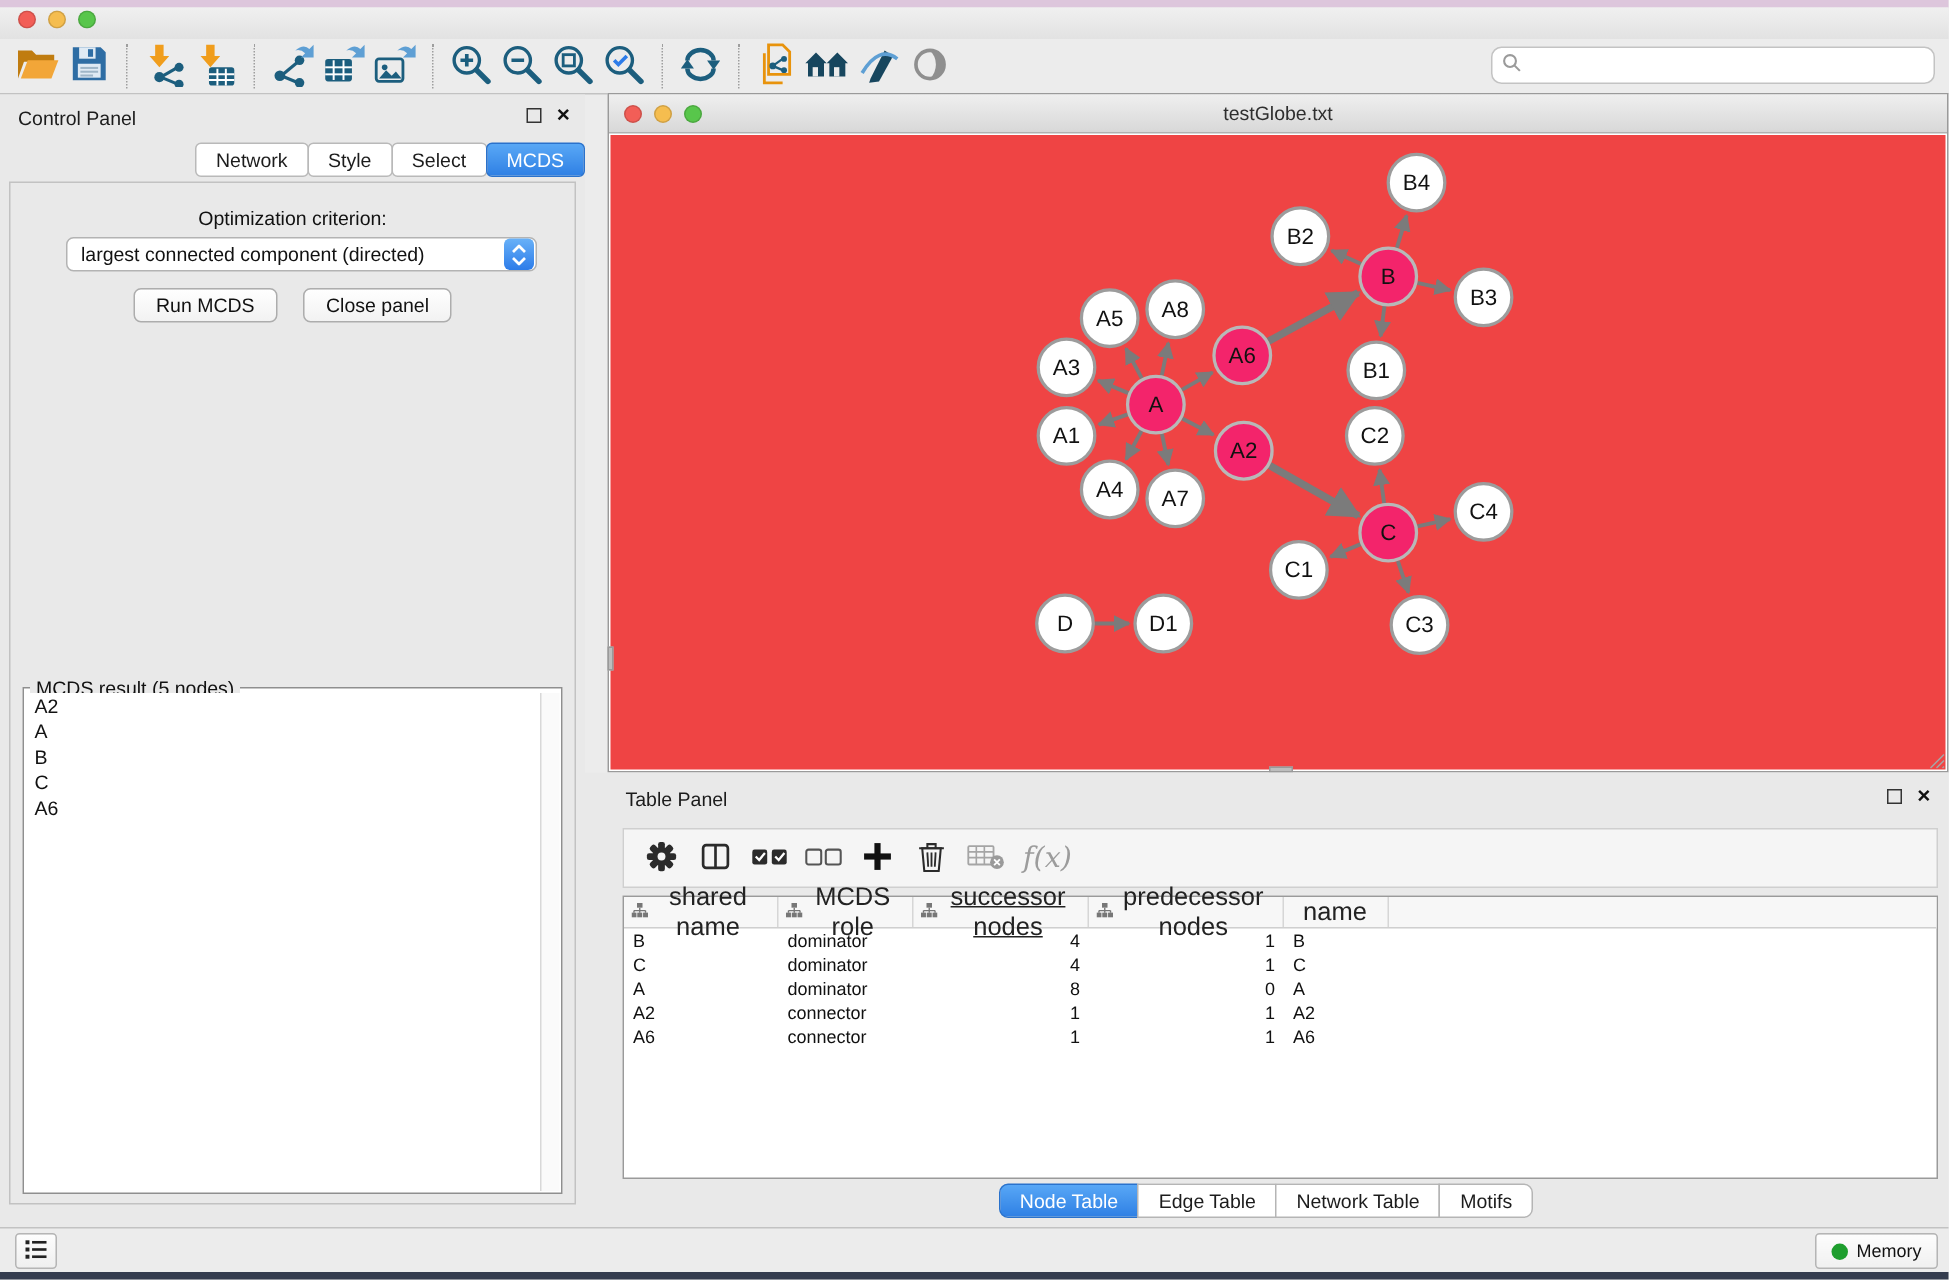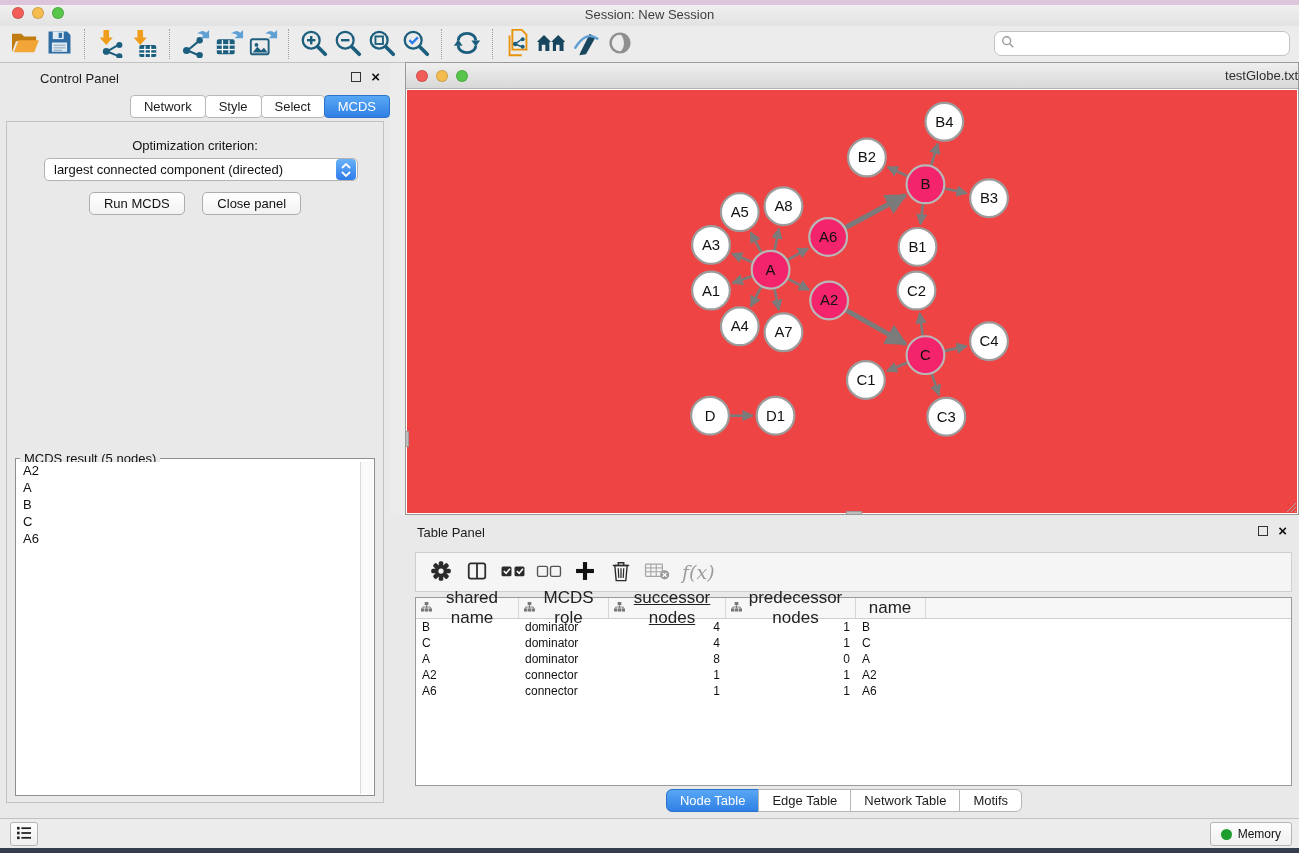--- a/index.html
+++ b/index.html
@@ -20,21 +20,21 @@
   #toolbar { position:absolute; left:0; top:26px; width:1299px; height:37px;
     background:#ececec; border-bottom:1px solid #c2c2c2; display:flex; align-items:center; padding-left:8px; }
   .tbtn { width:34px; height:32px; display:flex; align-items:center; justify-content:center; }
   .tsep { width:1px; height:30px; margin:0 8px; border-left:1px dotted #9e9e9e; }
   #toolbar-search { position:absolute; right:9px; top:5px; width:296px; height:25px; background:#fff;
     border:1px solid #c3c3c3; border-radius:7px; display:flex; align-items:center; padding-left:6px; }
   #toolbar-search input { border:none; outline:none; flex:1; font-size:13px; background:transparent; margin-left:4px; }
 
   
   #control-panel { position:absolute; left:0; top:63px; width:390px; height:755px; background:#e9e9e9; }
-  #cp-header { position:absolute; left:12px; top:8px; font-size:13px; color:#1c1c1c;margin-left:28px; }
+  #cp-header { position:absolute; left:12px; top:8px; font-size:13px; color:#1c1c1c; }
   .panel-winbtns { position:absolute; display:flex; gap:10px; align-items:center; }
   #control-panel .panel-winbtns { right:10px; top:9px; }
   .float-box { width:10px; height:10px; border:1.5px solid #333; display:inline-block; }
   .close-x { font-weight:bold; font-size:15px; color:#111; line-height:10px; }
   #cp-tabs { position:absolute; left:0; top:32px; width:390px; text-align:right; }
   .cp-tab { display:inline-block; padding:3px 13px; background:#fff; border:1px solid #b9b9b9; margin-left:-1px;
     font-size:13px; color:#1c1c1c; border-radius:4px; position:relative; }
   .cp-tab.active { background:linear-gradient(#59a8f6,#2f80e4); border-color:#2a72cc; color:#fff; }
   #cp-body { position:absolute; left:6px; top:58px; width:378px; height:682px; border:1px solid #c2c2c2; background:#e9e9e9; }
   #opt-label { margin-top:16px; text-align:center; font-size:13px; color:#111; }
@@ -51,21 +51,21 @@
   #mcds-list { position:absolute; left:1px; top:3px; right:14px; bottom:1px; background:#fff; overflow:hidden; }
   .mcds-item { padding:1px 6px; font-size:13px; color:#111; line-height:15px; }
   #mcds-scroll { position:absolute; right:1px; top:3px; width:13px; bottom:1px; background:#fafafa; border-left:1px solid #d8d8d8; }
 
   
   #network-window { position:absolute; left:405px; top:62px; width:894px; height:453px; background:#fff;
     border:1px solid #9a9a9a; }
   #nw-titlebar { position:absolute; left:0; top:0; right:0; height:26px;
     background:linear-gradient(#efefef,#d8d8d8); border-bottom:1px solid #b1b1b1; }
   #nw-titlebar .lights { left:10px; top:7px; }
-  #nw-title { position:absolute; left:0; right:0; top:5px; text-align:right; font-size:13px; color:#2e2e2e; }
+  #nw-title { position:absolute; left:0; right:0; top:5px; text-align:center; font-size:13px; color:#2e2e2e; }
   #graph-area { position:absolute; left:1px; top:27px; right:1px; bottom:1px; background:#ef4444; }
   #graph-svg { width:100%; height:100%; }
   .splitter-mark-v { position:absolute; left:-1px; top:368px; width:4px; height:16px; background:#bdbdbd; border:1px solid #9a9a9a; }
   .splitter-mark-h { position:absolute; left:440px; bottom:-1px; width:16px; height:4px; background:#bdbdbd; border:1px solid #9a9a9a; }
   #resize-grip { position:absolute; right:1px; bottom:1px; width:14px; height:14px; }
 
   
   #table-panel { position:absolute; left:390px; top:515px; width:909px; height:303px; background:#e9e9e9; }
   #tp-header { position:absolute; left:27px; top:10px; font-size:13px; color:#1c1c1c; }
   #table-panel .panel-winbtns { right:12px; top:11px; }
@@ -100,21 +100,20 @@
 <body>
 <div id="app">
 
 <div id="wallpaper-top"></div>
 <div id="titlebar">
   <div class="lights">
     <span class="light red"></span>
     <span class="light yellow"></span>
     <span class="light green"></span>
   </div>
-  <div id="title-text">Session: New Session</div>
 </div>
 
 <div id="toolbar">
   <div class="tbtn">
         <span>
     <svg width="30" height="26" viewBox="0 0 32 28">
             <path fill="#c07c10" d="M2 4h10l3 3h13v5H2z"></path>
             <path fill="#c07c10" d="M2 4v20l5-14H4z"></path>
             <path fill="#f2a638" d="M4 24l5-13h22l-5 13z"></path>
           </svg></span>

